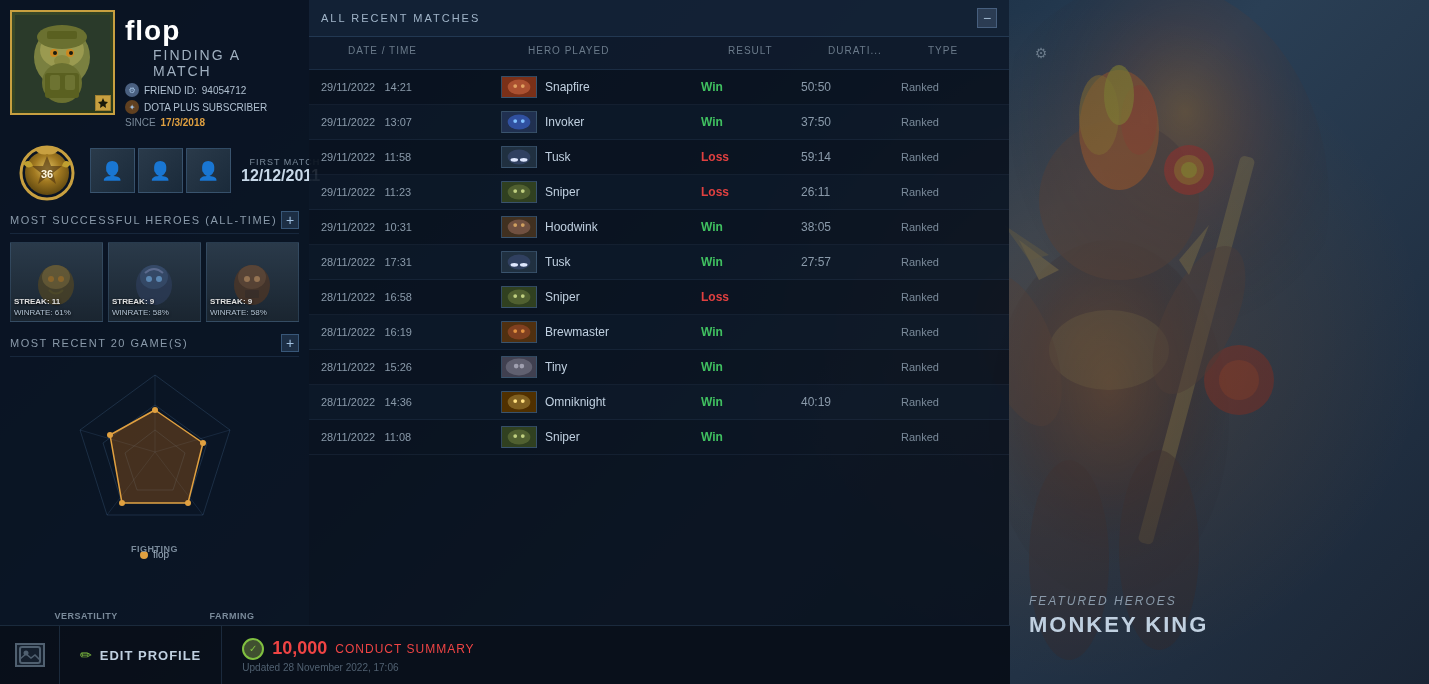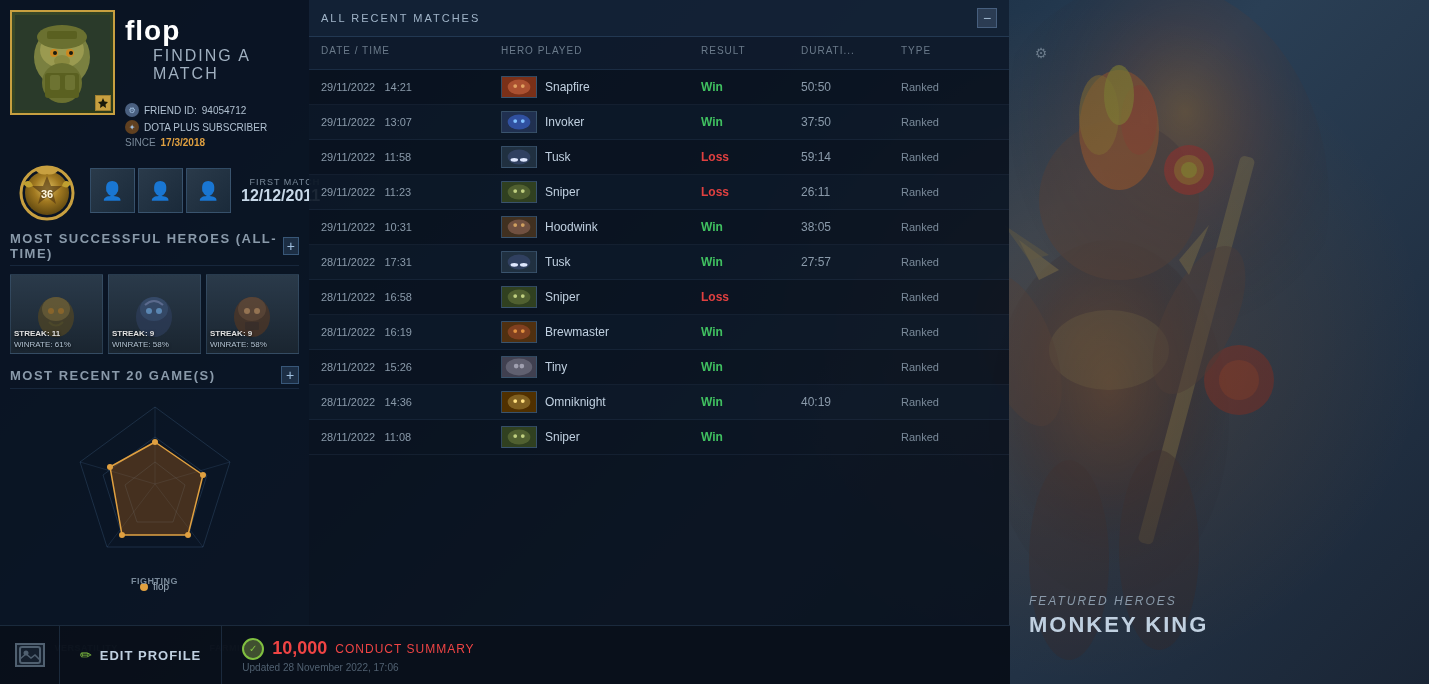--- a/index.html
+++ b/index.html
@@ -72,25 +72,25 @@
 
     .player-name {
       font-size: 28px;
       font-weight: bold;
       color: #ffffff;
       letter-spacing: 1px;
       text-transform: none;
     }
 
     .status-text {
-      font-size: 16px;
+      font-size: 14px;
       color: #a0b0c0;
       letter-spacing: 2px;
       text-transform: uppercase;
-      margin-bottom: 20px;
+      margin-bottom: 4px;
       padding-left: 28px;
     }
 
     .profile-badges {
       display: flex;
       flex-direction: column;
       gap: 3px;
     }
 
     .badge-row {
@@ -170,25 +170,24 @@
     .section-header {
       display: flex;
       align-items: center;
       justify-content: space-between;
       margin-bottom: 8px;
       border-bottom: 1px solid rgba(100,150,200,0.15);
       padding-bottom: 4px;
     }
 
     .section-title {
-      font-size: 13px;
+      font-size: 11px;
       color: #8a9aaa;
       text-transform: uppercase;
       letter-spacing: 1.5px;
-      font-weight: bold;
     }
 
     .add-btn {
       width: 18px;
       height: 18px;
       background: rgba(100,150,200,0.2);
       border: 1px solid rgba(100,150,200,0.4);
       color: #a0c0e0;
       font-size: 14px;
       display: flex;
@@ -348,20 +347,21 @@
       padding: 8px 12px;
       background: rgba(15, 28, 45, 0.9);
       border-bottom: 1px solid rgba(100,150,200,0.15);
     }
 
     .col-header {
       font-size: 10px;
       color: #6a7a8a;
       text-transform: uppercase;
       letter-spacing: 1px;
+      margin-left: 27px;
     }
 
     .matches-list {
       flex: 1;
       overflow-y: auto;
       overflow-x: hidden;
     }
 
     .matches-list::-webkit-scrollbar {
       width: 6px;

